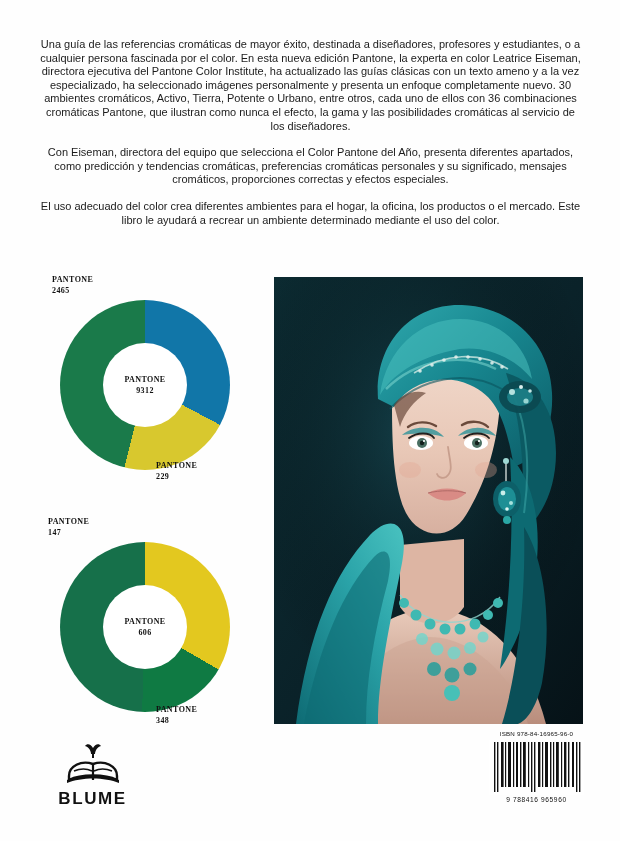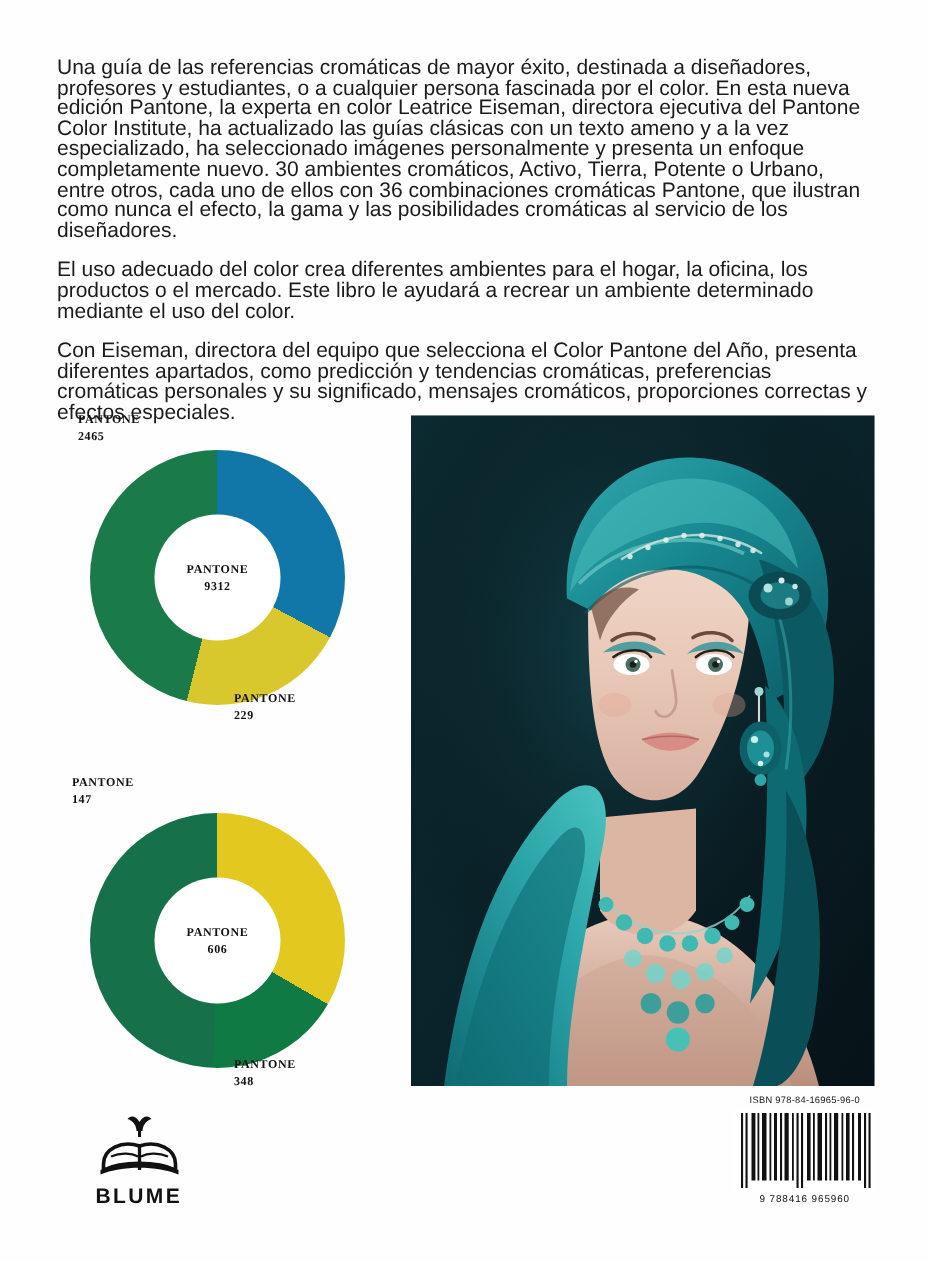--- a/index.html
+++ b/index.html
@@ -23,24 +23,24 @@
 
   
   .blurb {
     position: absolute;
     left: 38px;
     top: 38px;
     width: 545px;
   }
   .blurb p {
     margin: 0 0 13px 0;
-    font-size: 14px;
+    font-size: 11px;
     line-height: 13.6px;
     color: #1b1b1b;
-    text-align: left;
+    text-align: center;
   }
 
   
   .charts {
     position: absolute;
     left: 38px;
     top: 272px;
     width: 222px;
   }
   .chart-block {
@@ -116,21 +116,21 @@
     top: 742px;
     width: 95px;
     text-align: center;
   }
   .logo .mark {
     width: 56px;
     height: 44px;
     margin: 0 auto 3px auto;
   }
   .logo .word {
-    font-size: 14px;
+    font-size: 17px;
     font-weight: bold;
     letter-spacing: 1.6px;
     color: #111;
   }
 
   
   .fsc {
     position: absolute;
     left: 380px;
     top: 752px;
@@ -218,22 +218,22 @@
     font-family: "Liberation Sans", sans-serif;
   }
 </style>
 </head>
 <body>
 
 <div class="page">
 
   <div class="blurb">
     <p>Una guía de las referencias cromáticas de mayor éxito, destinada a diseñadores, profesores y estudiantes, o a cualquier persona fascinada por el color. En esta nueva edición Pantone, la experta en color Leatrice Eiseman, directora ejecutiva del Pantone Color Institute, ha actualizado las guías clásicas con un texto ameno y a la vez especializado, ha seleccionado imágenes personalmente y presenta un enfoque completamente nuevo. 30 ambientes cromáticos, Activo, Tierra, Potente o Urbano, entre otros, cada uno de ellos con 36 combinaciones cromáticas Pantone, que ilustran como nunca el efecto, la gama y las posibilidades cromáticas al servicio de los diseñadores.</p>
+    <p>Con Eiseman, directora del equipo que selecciona el Color Pantone del Año, presenta diferentes apartados, como predicción y tendencias cromáticas, preferencias cromáticas personales y su significado, mensajes cromáticos, proporciones correctas y efectos especiales.</p>
     <p>El uso adecuado del color crea diferentes ambientes para el hogar, la oficina, los productos o el mercado. Este libro le ayudará a recrear un ambiente determinado mediante el uso del color.</p>
-    <p>Con Eiseman, directora del equipo que selecciona el Color Pantone del Año, presenta diferentes apartados, como predicción y tendencias cromáticas, preferencias cromáticas personales y su significado, mensajes cromáticos, proporciones correctas y efectos especiales.</p>
   </div>
 
   <div class="charts">
 
     <div class="chart-block">
       <div class="callout c-tl">
         <div>PANTONE</div>
         <div>2465</div>
       </div>
       <div class="donut" style="background: conic-gradient(from 0deg, #1176a8 0deg 118deg, #d8c82e 118deg 194deg, #1a7a4a 194deg 360deg);">

